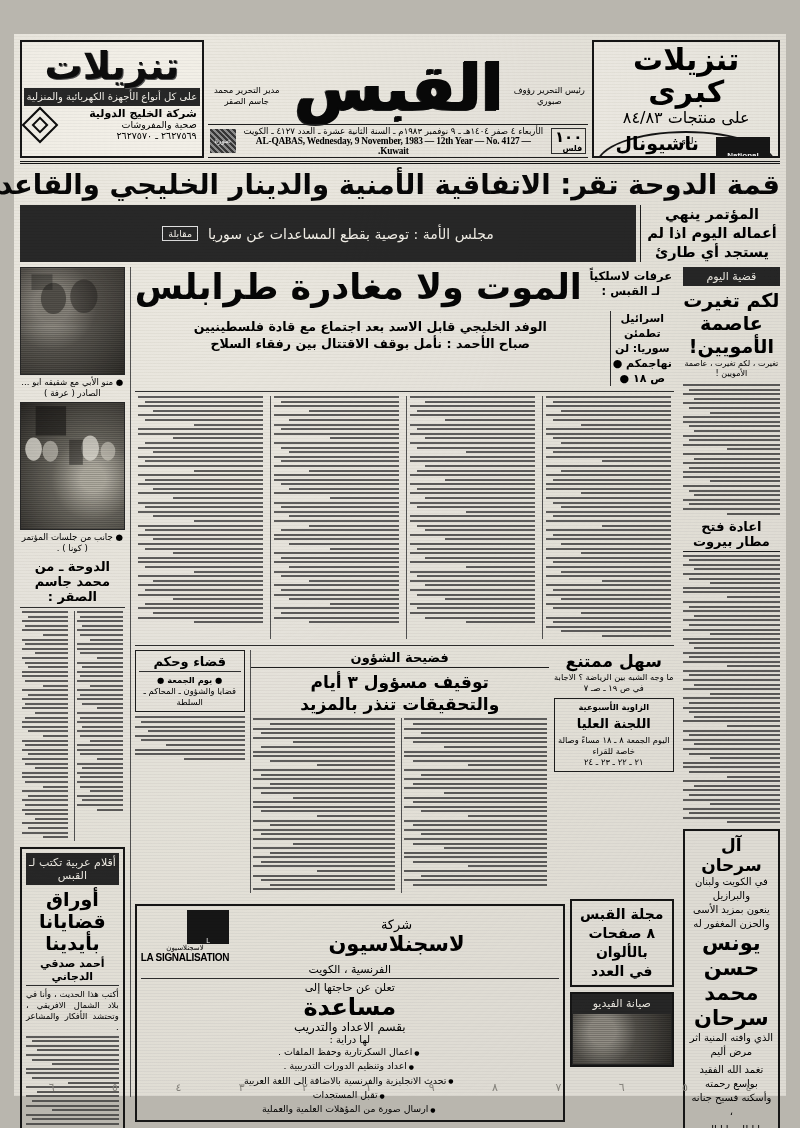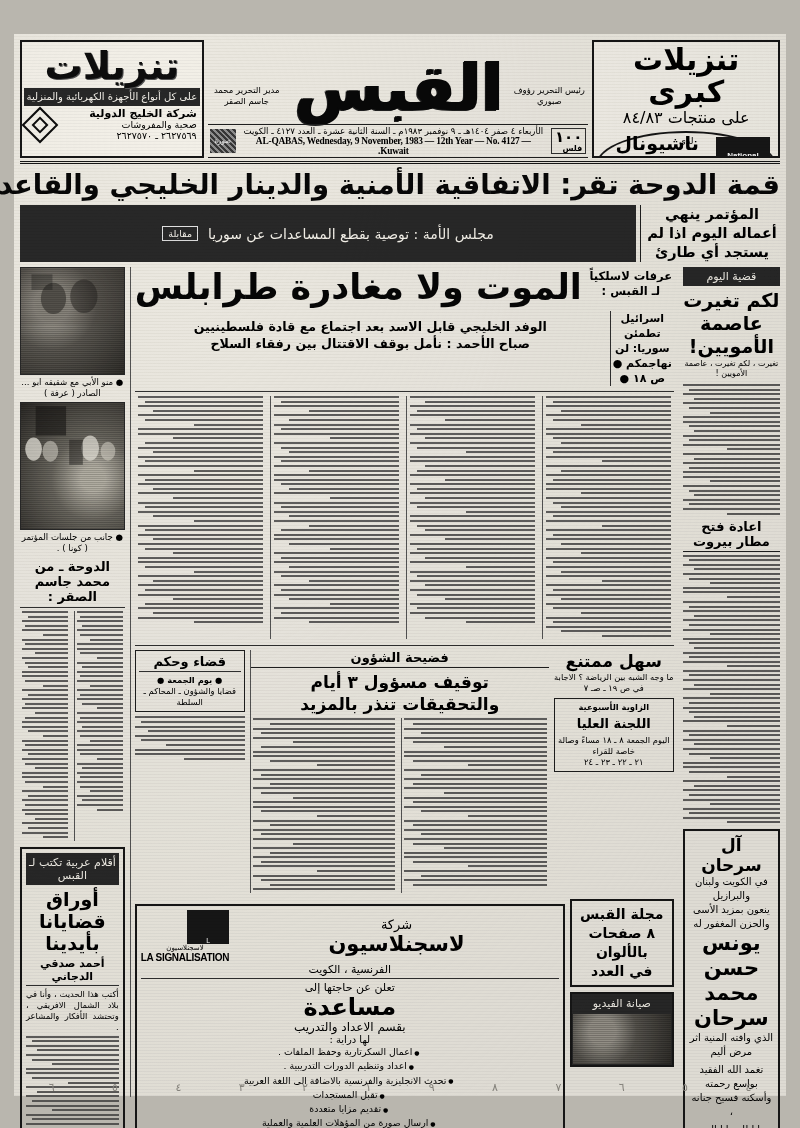--- a/index.html
+++ b/index.html
@@ -882,21 +882,20 @@
           <div style="font-size:11px;text-align:center;border-bottom:1px solid #333;padding-bottom:2px">الفرنسية ، الكويت</div>
           <div style="font-size:11px;text-align:center;padding-top:2px">تعلن عن حاجتها إلى</div>
           <div style="font-size:24px;font-weight:bold;text-align:center;line-height:26px;letter-spacing:-1px">مساعدة</div>
           <div style="font-size:12px;text-align:center">بقسم الاعداد والتدريب</div>
           <div style="font-size:10px;text-align:center">لها دراية :</div>
           <ul class="bullets">
             <li>اعمال السكرتارية وحفظ الملفات .</li>
             <li>اعداد وتنظيم الدورات التدريبية .</li>
             <li>تحدث الانجليزية والفرنسية بالاضافة الى اللغة العربية</li>
             <li>تقبل المستجدات</li>
-            <li>تقديم مزايا متعددة</li>
             <li>ارسال صورة من المؤهلات العلمية والعملية</li>
           </ul>
 
         </div>
       </div>
     </div>
 
     <div class="col-left">
 
       <div class="photo" style="height:108px">

